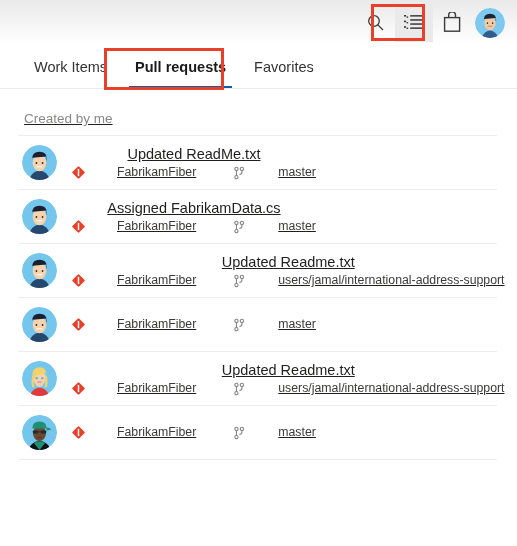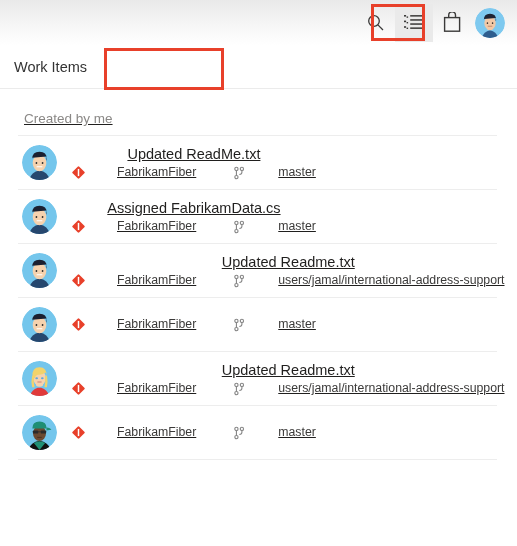--- a/index.html
+++ b/index.html
@@ -59,20 +59,21 @@
     display: block;
   }
 
   
   .tabbar {
     position: relative;
     height: 44px;
     background: #ffffff;
     display: flex;
     align-items: stretch;
+    padding-left: 20px;
     box-sizing: border-box;
     border-bottom: 1px solid #ebebeb;
   }
   .tab {
     display: flex;
     align-items: center;
     padding: 0 14px;
     font-size: 14.5px;
     color: #333333;
     position: relative;
@@ -210,20 +211,26 @@
     </span>
   </div>
 </div>
 
 <div class="annot-box" id="annot-list"></div>
 
 <div class="tabbar">
   <div class="tab">
     <span>Work Items</span>
   </div>
+  <div class="tab active">
+    <span>Pull requests</span>
+  </div>
+  <div class="tab">
+    <span>Favorites</span>
+  </div>
 </div>
 
 <div class="annot-box" id="annot-tab"></div>
 
 <div class="content">
 
   <div class="section-title">Created by me</div>
   <div class="divider"></div>
 
   <div class="row">

